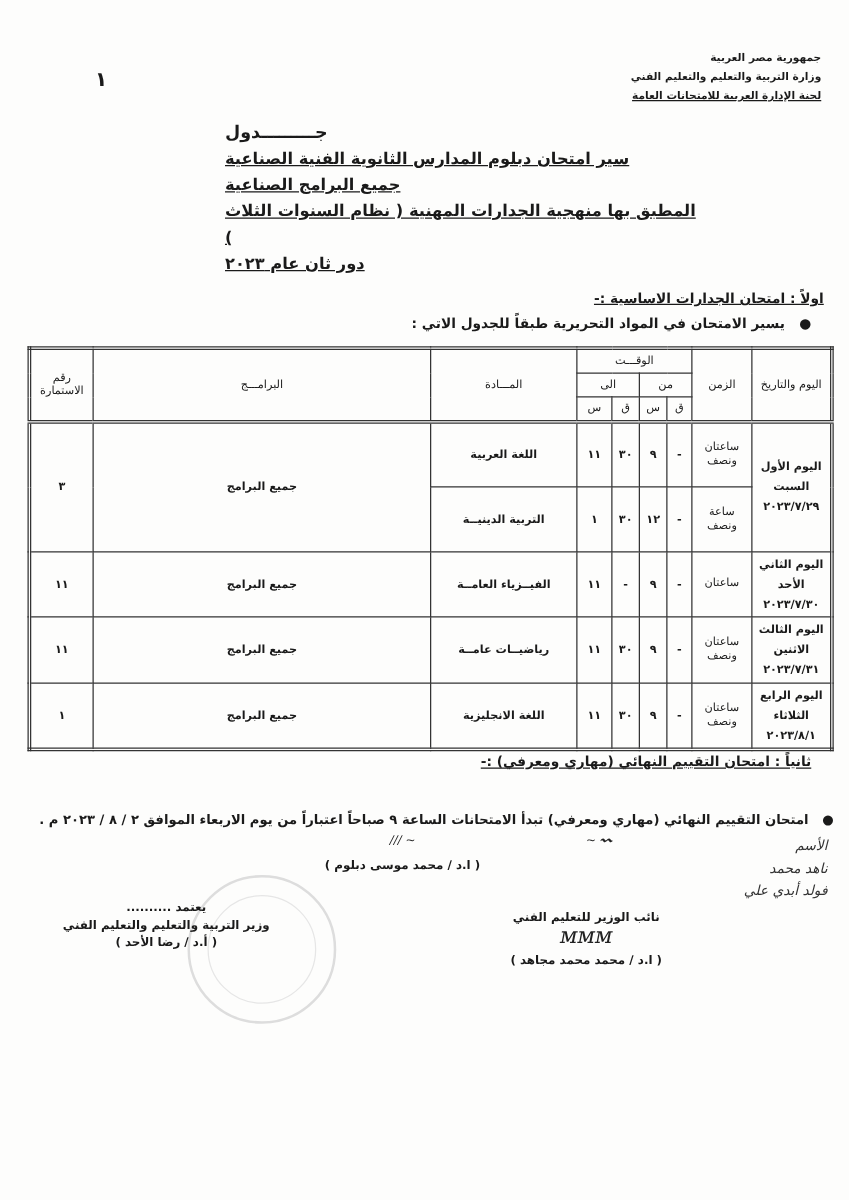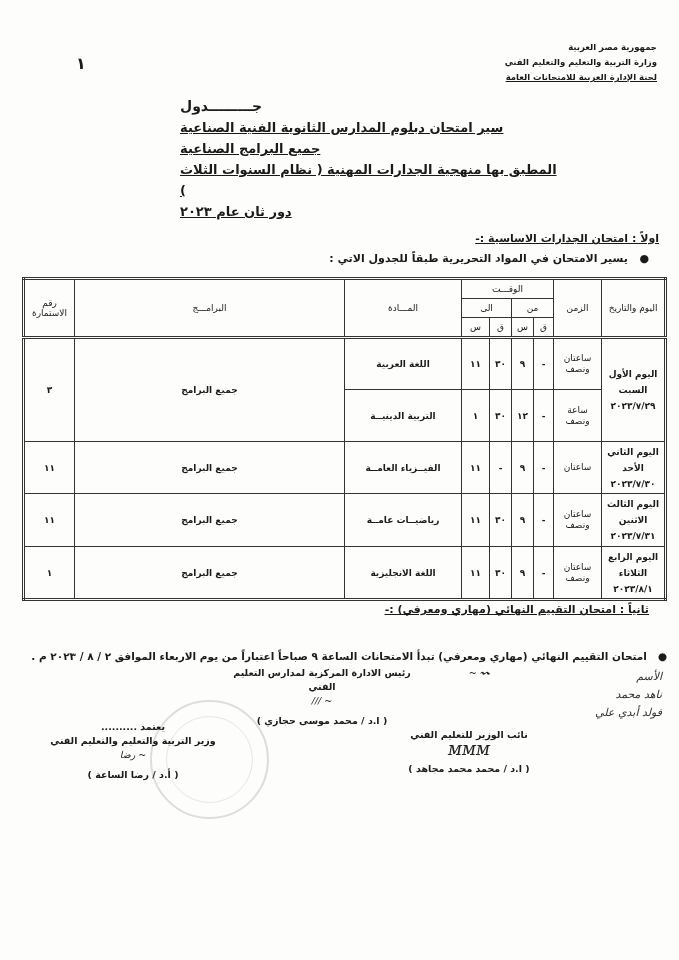--- a/index.html
+++ b/index.html
@@ -186,29 +186,27 @@
   <div class="sigline scribble">〰 ~</div>
 </div>
 
 <div class="abs sig rtl" style="right:110px; top:728px; width:200px;">
   <div>نائب الوزير للتعليم الفني</div>
   <div class="sigline scribble" style="font-size:18px;">ᴍᴍᴍ</div>
   <div>( ا.د / محمد محمد مجاهد )</div>
 </div>
 
 <div class="abs sig rtl" style="left:222px; top:666px; width:200px;">
-  <div>رئيس الادارة المركزية لمدارس التعليم الفني</div>
   <div class="sigline scribble">~ ///</div>
-  <div>( ا.د / محمد موسى حجازي )</div>
+  <div>( ا.د / محمد موسى دبلوم )</div>
 </div>
 
 <div class="abs sig rtl" style="left:28px; top:720px; width:210px;">
   <div>يعتمد ..........</div>
   <div>وزير التربية والتعليم والتعليم الفني</div>
-  <div class="sigline scribble">~ رضا</div>
-  <div>( أ.د / رضا الساعة )</div>
+  <div>( أ.د / رضا الأحد )</div>
 </div>
 
 <div class="abs margin-note rtl">
   <div>الأسم</div>
   <div>ناهد محمد</div>
   <div>فولد أبدي علي</div>
 </div>
 
 </body></html>

